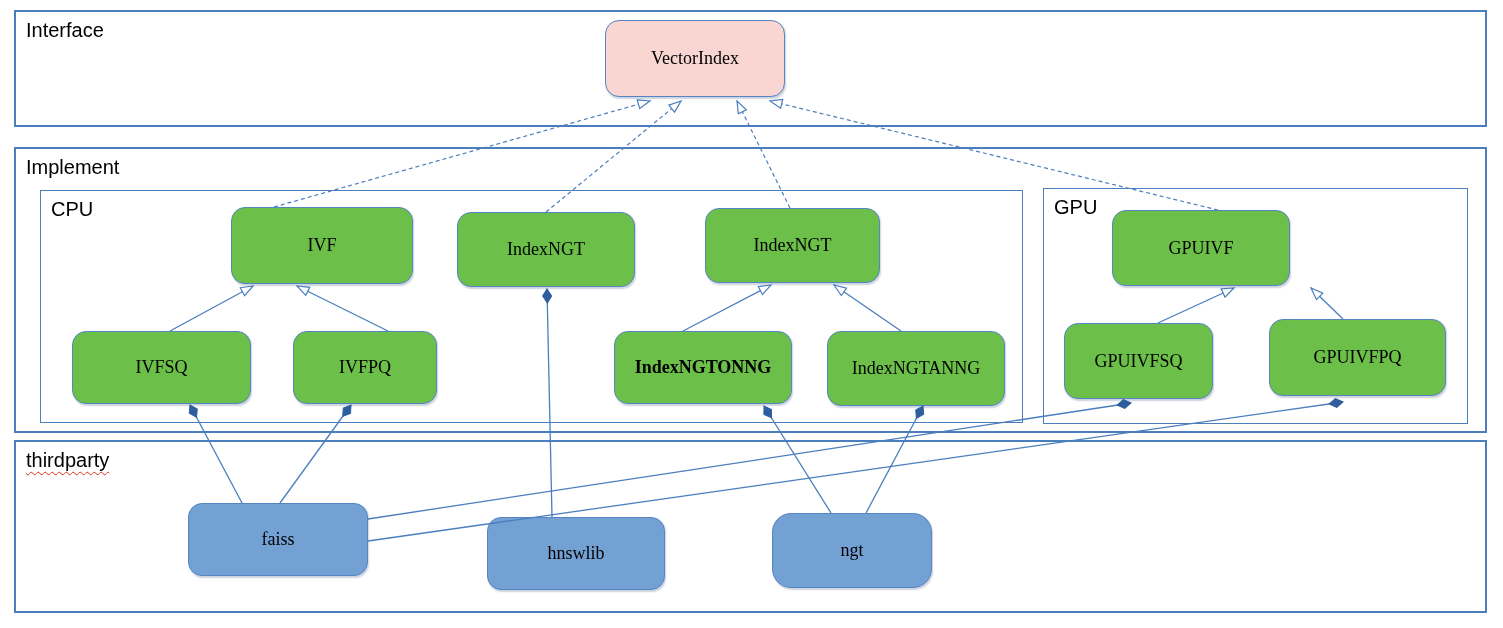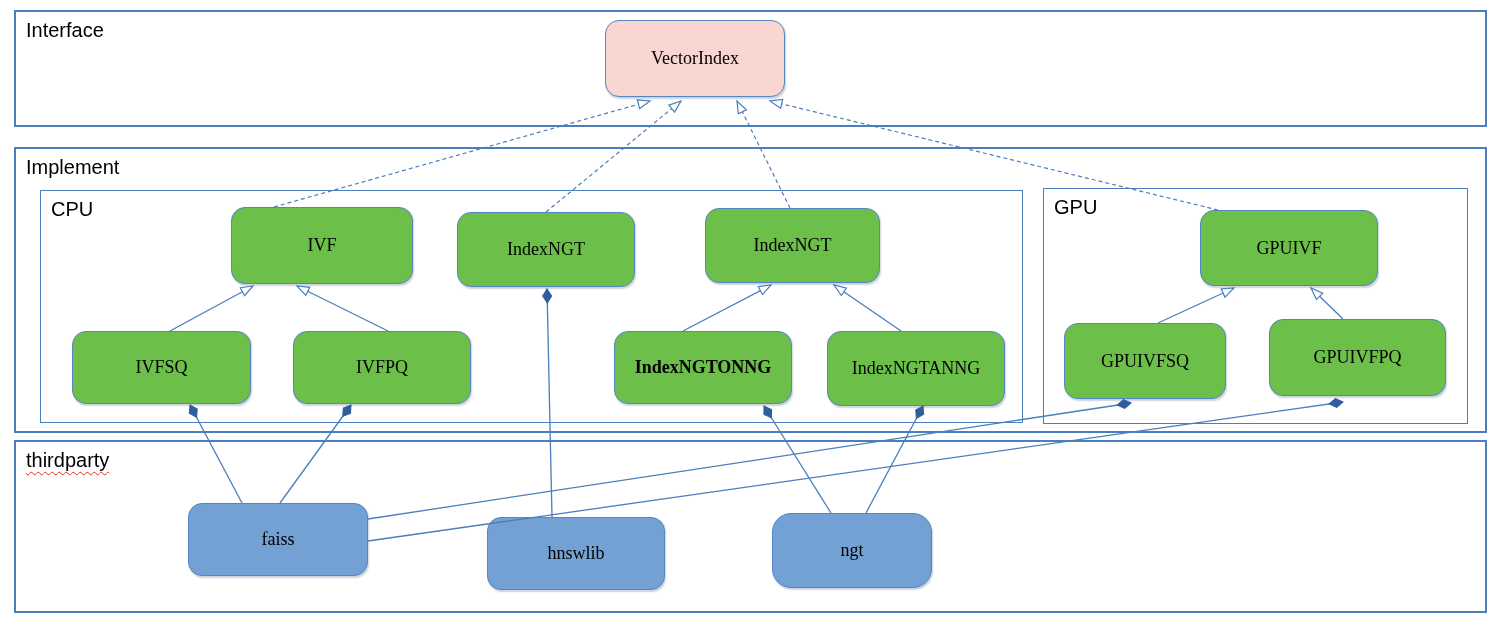--- a/index.html
+++ b/index.html
@@ -93,41 +93,41 @@
   </div>
 
   <div class="node green" style="left:457px;top:212px;width:178px;height:75px;">
     <span>IndexNGT</span>
   </div>
 
   <div class="node green" style="left:705px;top:208px;width:175px;height:75px;">
     <span>IndexNGT</span>
   </div>
 
-  <div class="node green" style="left:1200px;top:210px;width:178px;height:76px;">
+  <div class="node green" style="left:1112px;top:210px;width:178px;height:76px;">
     <span>GPUIVF</span>
   </div>
 
   <div class="node green" style="left:72px;top:331px;width:179px;height:73px;justify-content:center;">
     <span>IVFSQ</span>
   </div>
 
-  <div class="node green" style="left:293px;top:331px;width:178px;height:73px;text-align:center;">
+  <div class="node green" style="left:293px;top:331px;width:144px;height:73px;text-align:center;">
     <span>IVFPQ</span>
   </div>
 
   <div class="node green" style="left:614px;top:331px;width:178px;height:73px;font-weight:bold;">
     <span>IndexNGTONNG</span>
   </div>
 
   <div class="node green" style="left:827px;top:331px;width:178px;height:75px;">
     <span>IndexNGTANNG</span>
   </div>
 
-  <div class="node green" style="left:1064px;top:323px;width:162px;height:76px;">
+  <div class="node green" style="left:1064px;top:323px;width:149px;height:76px;">
     <span>GPUIVFSQ</span>
   </div>
 
   <div class="node green" style="left:1269px;top:319px;width:177px;height:77px;">
     <span>GPUIVFPQ</span>
   </div>
 
   <div class="node blue" style="left:188px;top:503px;width:180px;height:73px;">
     <span>faiss</span>
   </div>

